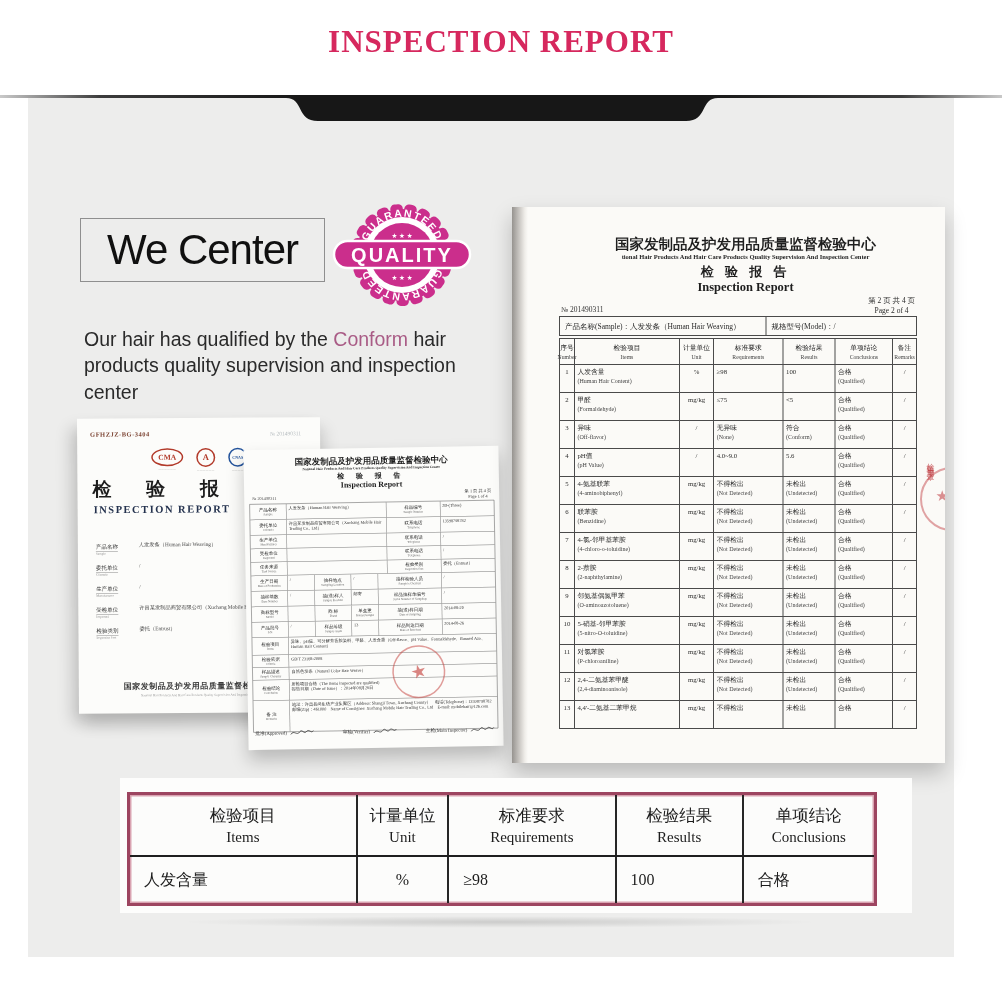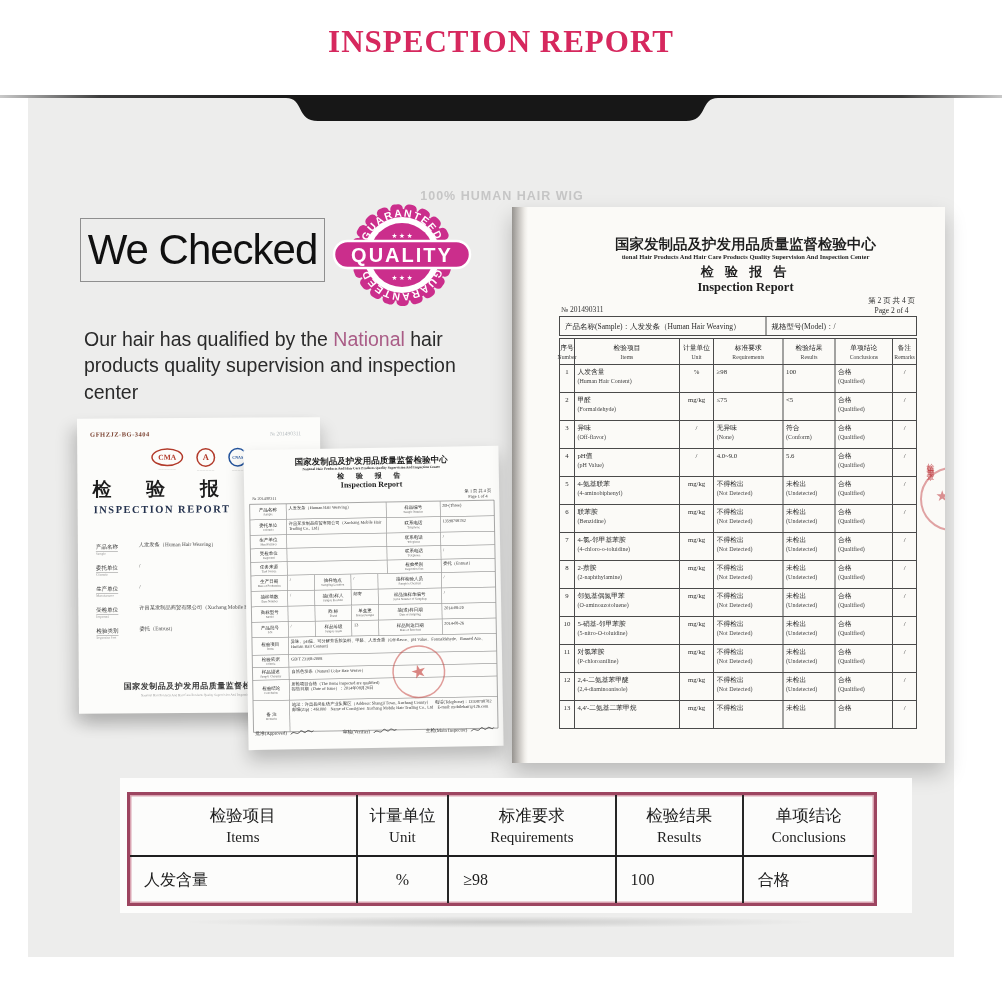--- a/index.html
+++ b/index.html
@@ -166,25 +166,24 @@
         <stop offset="0" stop-color="#c9c9c9"></stop>
         <stop offset="0.1" stop-color="#3c3c3c"></stop>
         <stop offset="0.3" stop-color="#171717"></stop>
         <stop offset="0.7" stop-color="#171717"></stop>
         <stop offset="0.9" stop-color="#3c3c3c"></stop>
         <stop offset="1" stop-color="#c9c9c9"></stop>
       </linearGradient>
     </defs>
     <path d="M0,7 H1002 V10 H718 C700,10 708,33 686,33 H318 C296,33 304,10 286,10 H0 Z" fill="url(#rgrad)"></path>
   </svg>
-  <div class="ribbon-text">100% HUMAN HAIR WIG</div>
 </div>
 
 <div class="promise-box">
-  <span class="promise-heading">We Checked</span>
+  <span class="promise-heading">We Center</span>
 </div>
 
 <svg class="badge" viewBox="0 0 140 114">
   <circle cx="70" cy="56" r="46.5" fill="none" stroke="#cb2e8c" stroke-width="9" stroke-dasharray="3.5 10.6" stroke-linecap="round"></circle>
   <circle cx="70" cy="56" r="46" fill="#cb2e8c"></circle>
   <circle cx="70" cy="56" r="38" fill="#ffffff"></circle>
   <circle cx="70" cy="56" r="32" fill="#cb2e8c"></circle>
   <defs>
     <path id="arcTop" d="M 36 42 A 36 36 0 0 1 104 42"></path>
     <path id="arcBot" d="M 104 70 A 36 36 0 0 1 36 70"></path>
@@ -194,21 +193,21 @@
   </text>
   <text x="70" y="39" font-size="6.5" fill="#ffffff" text-anchor="middle">★ ★ ★</text>
   <rect x="2" y="42" width="136" height="27" rx="13.5" fill="#cb2e8c" stroke="#ffffff" stroke-width="2.5"></rect>
   <text x="70" y="63" font-size="20" font-weight="bold" fill="#ffffff" text-anchor="middle" letter-spacing="2" font-family="Liberation Sans, sans-serif">QUALITY</text>
   <text x="70" y="81" font-size="6.5" fill="#ffffff" text-anchor="middle">★ ★ ★</text>
   <text font-size="10.5" font-weight="bold" fill="#ffffff" letter-spacing="1.5" font-family="Liberation Sans, sans-serif">
     <textPath href="#arcBot" startOffset="50%" text-anchor="middle">GUARANTEED</textPath>
   </text>
 </svg>
 
-<p class="cert-para"><span>Our hair has qualified by the </span><span class="hl">National</span><span> hair products quality supervision and inspection center</span></p>
+<p class="cert-para"><span>Our hair has qualified by the </span><span class="hl">Conform</span><span> hair products quality supervision and inspection center</span></p>
 
 <div class="doc doc-cover">
   <div class="scaled cv-inner">
     <div class="cv-code">GFHZJZ-BG-3404</div>
     <div class="cv-no">№ 201490311</div>
     <div class="cv-logos">
       <div class="lg">
         <div class="lg-cma">CMA</div>
         <div class="lg-sub">──────</div>
       </div>

